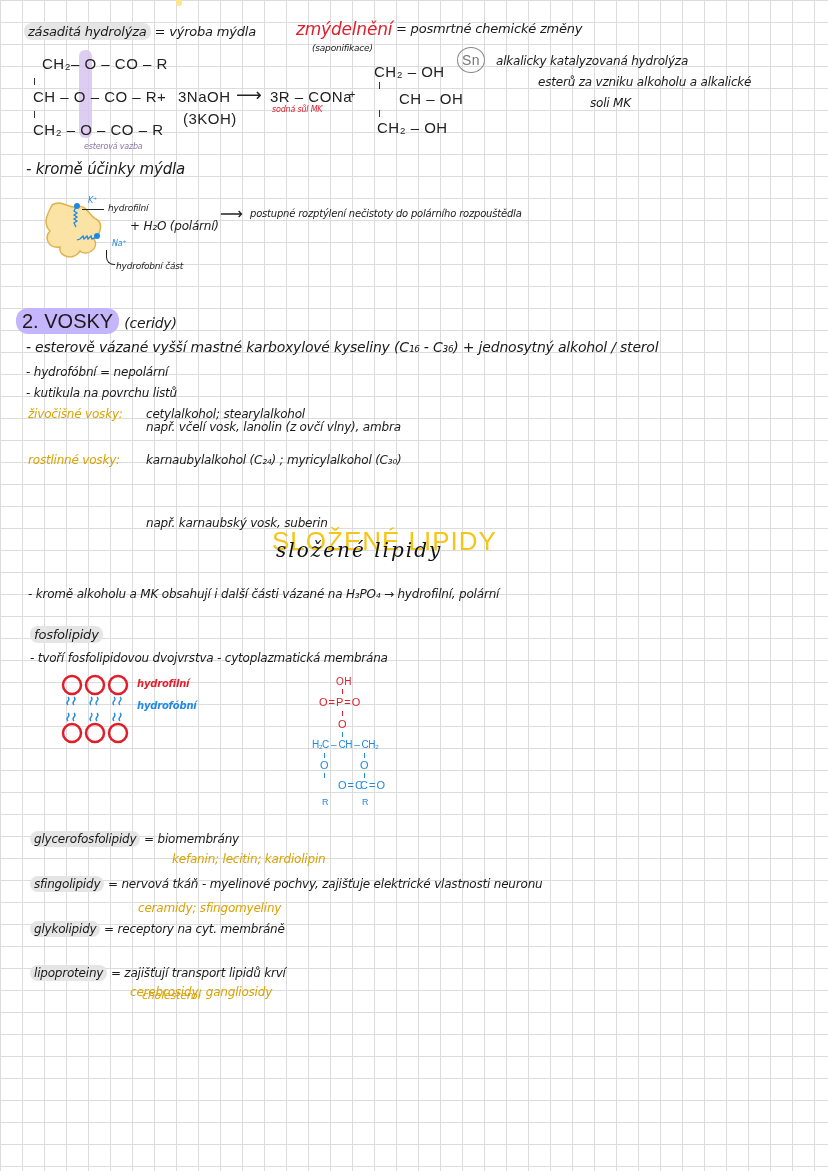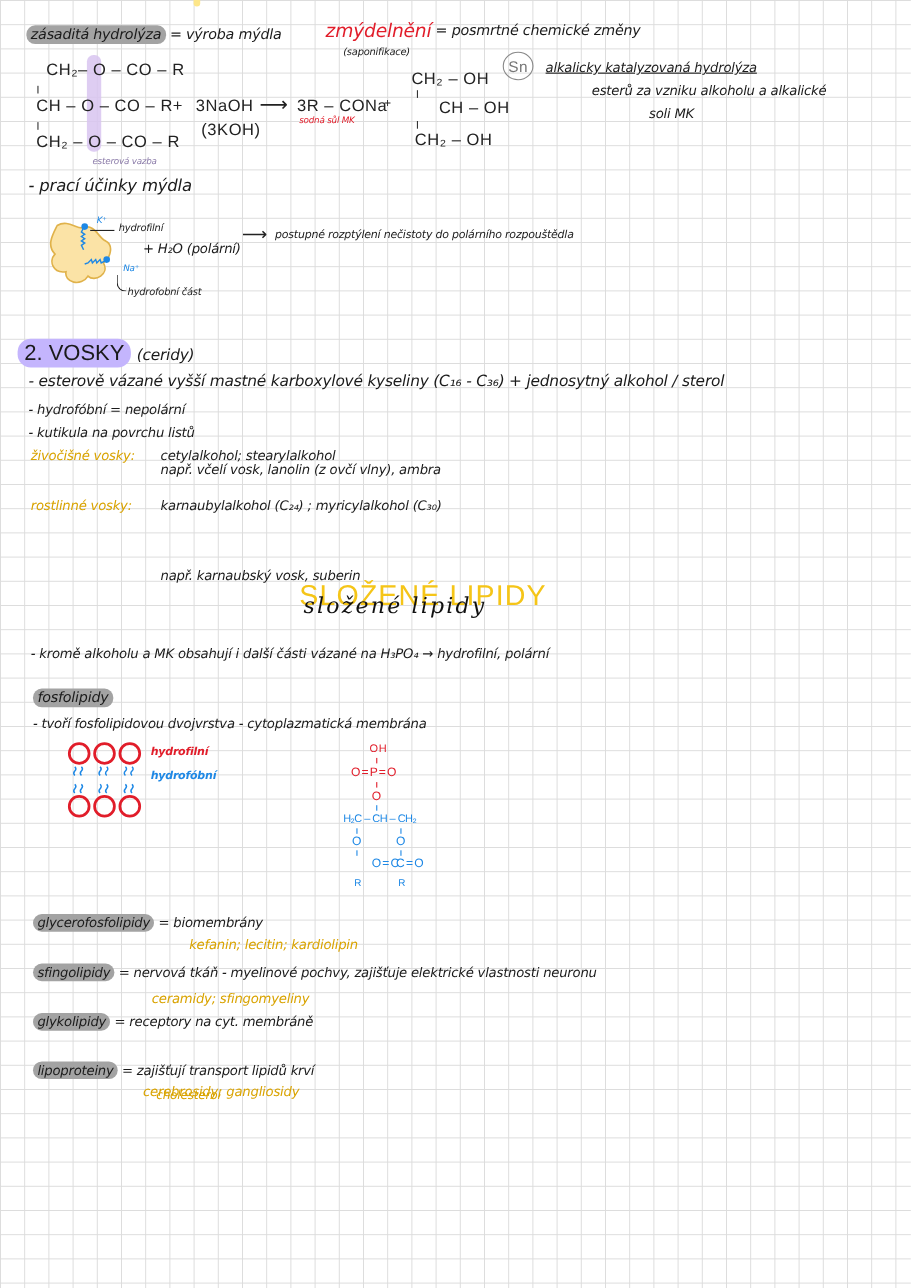--- a/index.html
+++ b/index.html
@@ -10,21 +10,21 @@
       linear-gradient(to right, #dcdcdc 1px, transparent 1px),
       linear-gradient(to bottom, #dcdcdc 1px, transparent 1px);
     background-size:22px 22px;
     background-position:0 0;
     font-family:"DejaVu Sans", sans-serif;
     color:#1a1a1a;
   }
   .abs{position:absolute;white-space:nowrap;line-height:1;}
   .hw{font-family:"DejaVu Sans", sans-serif;font-style:italic;letter-spacing:-0.2px;}
   .chem{font-family:"Liberation Sans", sans-serif;font-size:15px;color:#222;letter-spacing:0.5px;}
-  .hl{background:#a3a3a3;border-radius:8px;padding:1px 4px;}
+  .hl{background:#e5e5e5;border-radius:8px;padding:1px 4px;}
   .hl-strong{background:#c4b5fd;border-radius:12px;padding:2px 6px;}
   .red{color:#e11d2a;}
   .blue{color:#1e88e5;}
   .gold{color:#d9a300;}
   .grey{color:#777;}
   .s13{font-size:13px;}
   .s12{font-size:12px;}
   .s11{font-size:11px;}
   .s10{font-size:10px;}
   .s9{font-size:9px;}
@@ -65,25 +65,25 @@
 
 <div class="abs chem" style="left:374px;top:64px;">CH₂ – OH</div>
 <div class="bond-v" style="left:379px;top:82px;"></div>
 <div class="abs chem" style="left:399px;top:91px;">CH – OH</div>
 <div class="bond-v" style="left:379px;top:110px;"></div>
 <div class="abs chem" style="left:377px;top:120px;">CH₂ – OH</div>
 
 <div class="abs" style="left:457px;top:47px;width:26px;height:24px;border:1.5px solid #888;border-radius:50%;text-align:center;">
   <span class="chem" style="color:#777;font-size:14px;line-height:24px;">Sn</span>
 </div>
-<div class="abs hw s12" style="left:496px;top:55px;text-decoration:underline;">alkalicky katalyzovaná hydrolýza</div>
+<div class="abs hw s12" style="left:496px;top:55px;">alkalicky katalyzovaná hydrolýza</div>
 <div class="abs hw s12" style="left:538px;top:76px;">esterů za vzniku alkoholu a alkalické</div>
 <div class="abs hw s12" style="left:590px;top:97px;">soli MK</div>
 
-<div class="abs hw s15" style="left:26px;top:162px;">- prací účinky mýdla</div>
+<div class="abs hw s15" style="left:26px;top:162px;">- kromě účinky mýdla</div>
 
 <svg class="abs" style="left:40px;top:195px;" width="80" height="75" viewBox="0 0 80 75">
   <path d="M12 10 C22 4 30 14 36 12 C46 8 50 22 56 24 C64 28 60 40 54 44 C60 54 46 62 40 56 C34 66 18 62 20 52 C8 54 4 42 10 36 C2 28 8 18 12 10 Z" fill="#fbe3a6" stroke="#e0b24a" stroke-width="1.5"></path>
   <path d="M36 12 l-2 4 l3 2 l-3 2 l3 2 l-3 2 l3 2 l-3 2 l2 4" stroke="#1e88e5" stroke-width="1.3" fill="none"></path>
   <circle cx="37" cy="11" r="3" fill="#1e88e5"></circle>
   <path d="M56 42 l-4 2 l-1 -3 l-3 3 l-1 -3 l-3 3 l-1 -3 l-3 3 l-3 1" stroke="#1e88e5" stroke-width="1.3" fill="none"></path>
   <circle cx="57" cy="41" r="3" fill="#1e88e5"></circle>
 </svg>
 <div class="abs hw s8 blue" style="left:88px;top:197px;">K⁺</div>
 <div class="abs hw s8 blue" style="left:112px;top:240px;">Na⁺</div>

